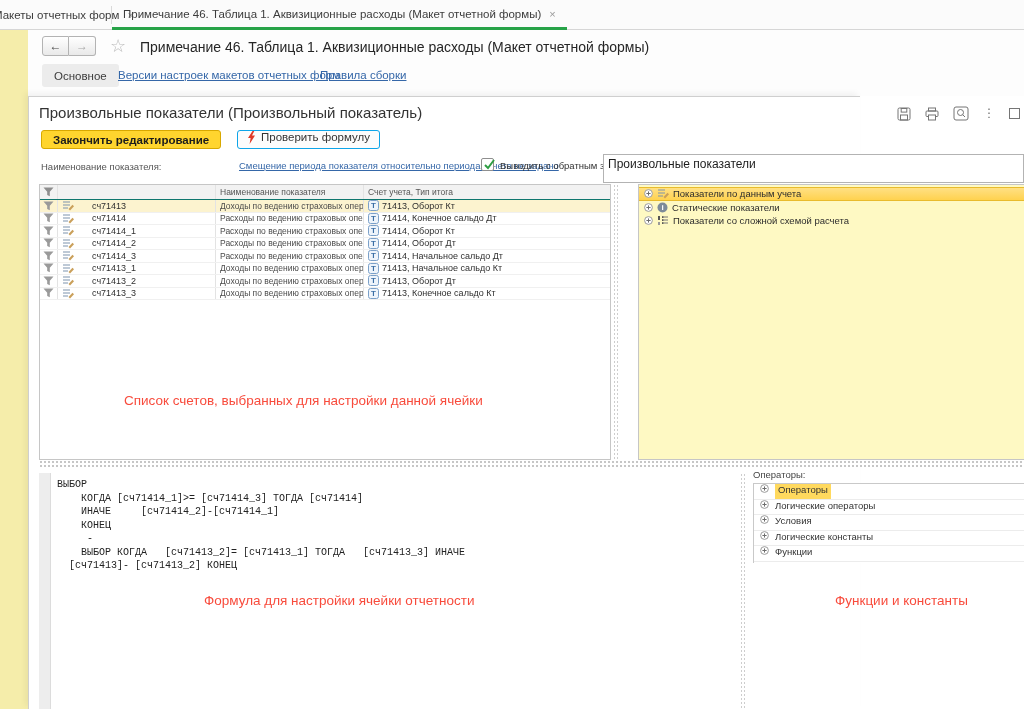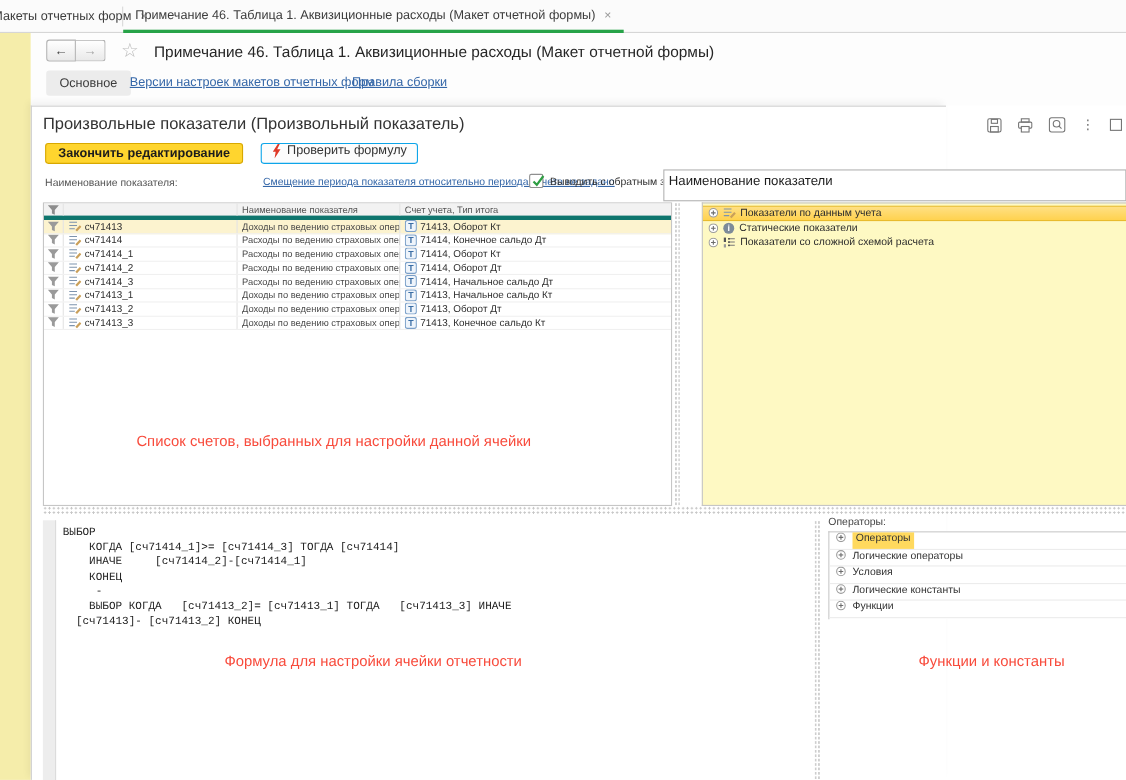--- a/index.html
+++ b/index.html
@@ -41,23 +41,23 @@
 
   .namelabel{position:absolute;left:12px;top:64px;font-size:9.5px;color:#555;}
   .offsetlink{position:absolute;left:210px;top:63px;font-size:9.5px;color:#3567a8;text-decoration:underline;cursor:default;}
   .cb{position:absolute;left:452px;top:61px;width:13px;height:13px;border:1px solid #8f8f8f;background:#fff;border-radius:2px;}
   .cb svg{position:absolute;left:1px;top:-1px;}
   .cblabel{position:absolute;left:471px;top:63px;font-size:9.5px;color:#333;}
   .nameinput{position:absolute;left:574px;top:57px;width:421px;height:29px;border:1px solid #b3b3b3;background:#fff;font-size:12px;color:#1d1d1d;padding:2px 4px;white-space:nowrap;overflow:hidden;}
 
   
   .tbl{position:absolute;left:10px;top:87px;width:572px;height:276px;border:1px solid #c6c6c6;background:#fff;}
-  .thead{height:15px;background:#f2f2f2;border-bottom:4px solid #0f766e;display:flex;font-size:8.5px;color:#555;text-align:center;}
+  .thead{height:15px;background:#f2f2f2;border-bottom:1px solid #0f766e;display:flex;font-size:8.5px;color:#555;text-align:center;}
   .tc1{width:18px;border-right:1px solid #e3e3e3;display:flex;align-items:center;justify-content:center;flex:none;}
-  .tc2{width:158px;border-right:1px solid #e3e3e3;display:flex;align-items:center;gap:3px;padding-left:4px;flex:none;overflow:hidden;white-space:nowrap;}
+  .tc2{width:158px;border-right:1px solid #e3e3e3;display:flex;align-items:center;gap:18px;padding-left:4px;flex:none;overflow:hidden;white-space:nowrap;}
   .tc3{width:148px;border-right:1px solid #e3e3e3;display:flex;align-items:center;padding-left:4px;flex:none;overflow:hidden;white-space:nowrap;}
   .tc4{flex:1;display:flex;align-items:center;gap:3px;padding-left:4px;overflow:hidden;white-space:nowrap;}
   .trow{height:12.5px;display:flex;border-bottom:1px solid #f0f0f0;font-size:9px;color:#2f2f2f;cursor:default;}
   .trow .tc3{font-size:8.5px;color:#4a4a4a;}
   .trow.sel{background:#fcf3cf;}
 
   
   .hsplit{position:absolute;left:10px;top:363px;width:986px;height:8px;background-image:radial-gradient(#c6c6c6 0.8px,transparent 0.9px);background-size:4px 4px;}
   .vsplit1{position:absolute;left:584px;top:87px;width:5px;height:276px;background-image:radial-gradient(#cdcdcd 0.8px,transparent 0.9px);background-size:3px 4px;}
   .vsplit2{position:absolute;left:711px;top:376px;width:6px;height:237px;background-image:radial-gradient(#cdcdcd 0.8px,transparent 0.9px);background-size:3px 4px;}
@@ -146,21 +146,21 @@
     </div>
 
     <div class="namelabel">Наименование показателя:</div>
     <div class="offsetlink">Смещение периода показателя относительно периода отчета не задано</div>
     <div class="cb">
       <svg width="13" height="13" viewBox="0 0 13 13">
           <polyline points="2,7 5,10 11,2" fill="none" stroke="#2e9e43" stroke-width="2"></polyline>
         </svg>
     </div>
     <div class="cblabel">Выводить с обратным знаком</div>
-    <div class="nameinput">Наименование показатели</div>
+    <div class="nameinput">Произвольные показатели</div>
 
     <div class="tbl">
       <div class="thead">
         <div class="tc1">
           <svg width="11" height="10" viewBox="0 0 11 10">
               <path d="M0.5 0.5 H10.5 L6.8 4.8 V9.2 L4.2 8 V4.8 Z" fill="#8d8d8d"></path>
             </svg>
         </div>
         <div class="tc2"></div>
         <div class="tc3">Наименование показателя</div>

